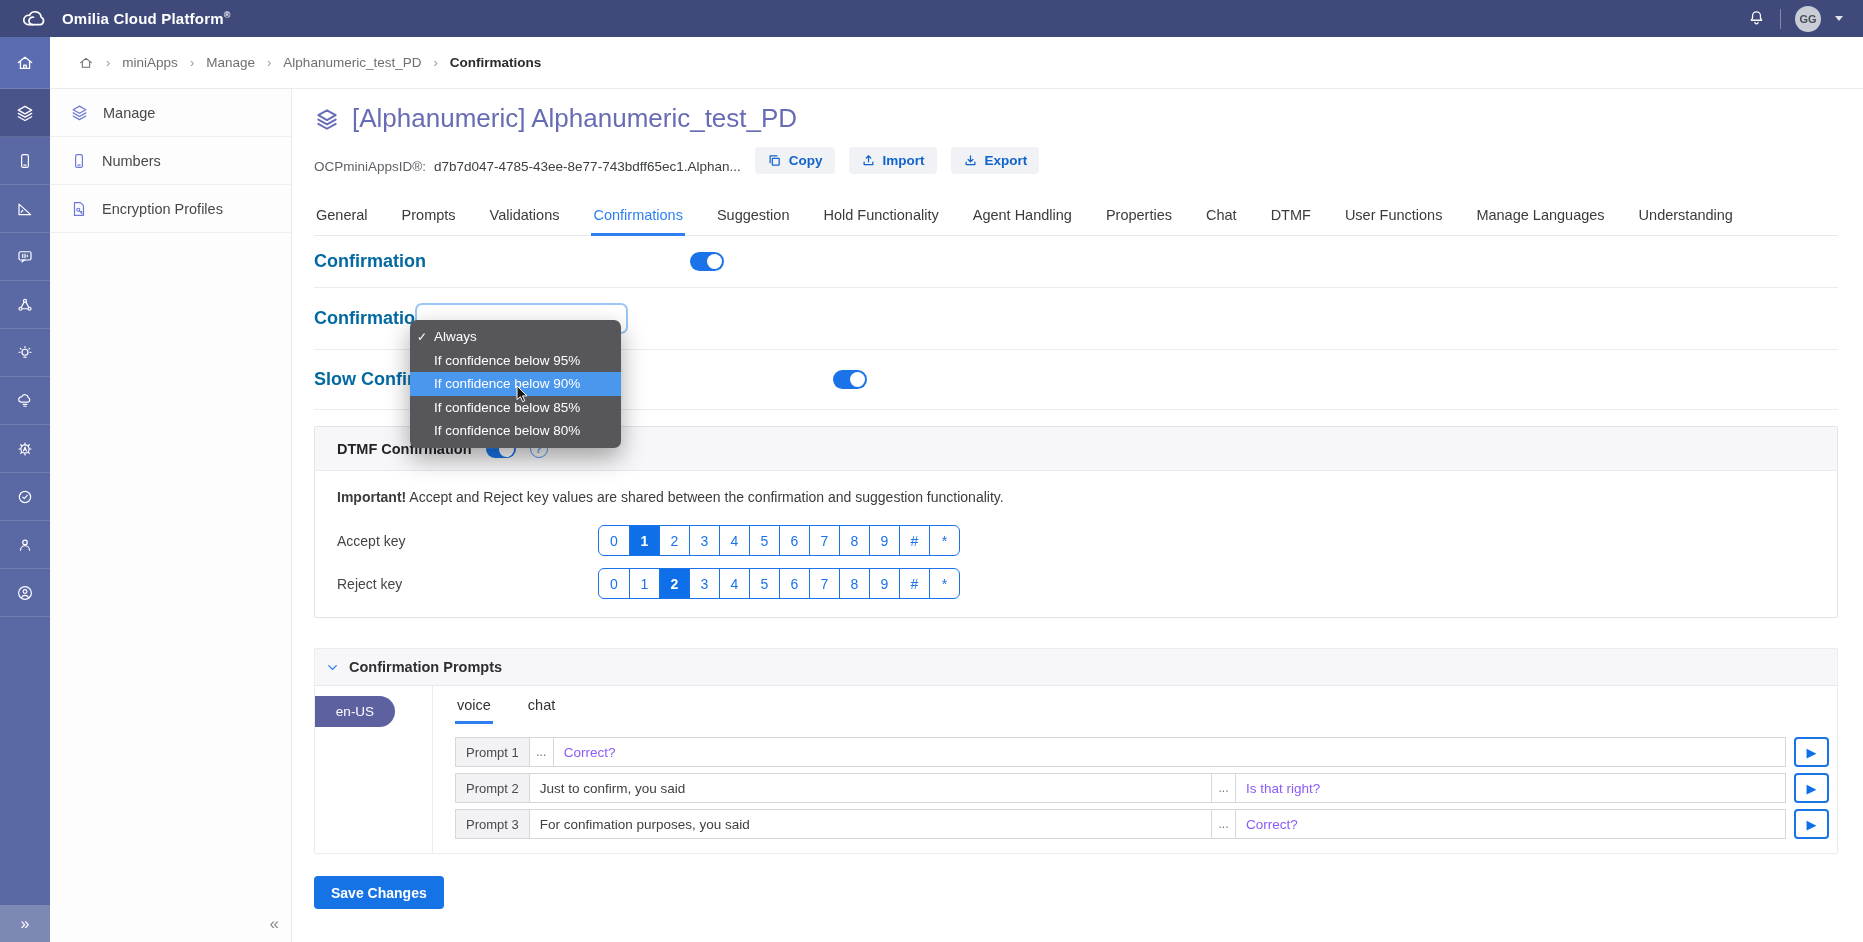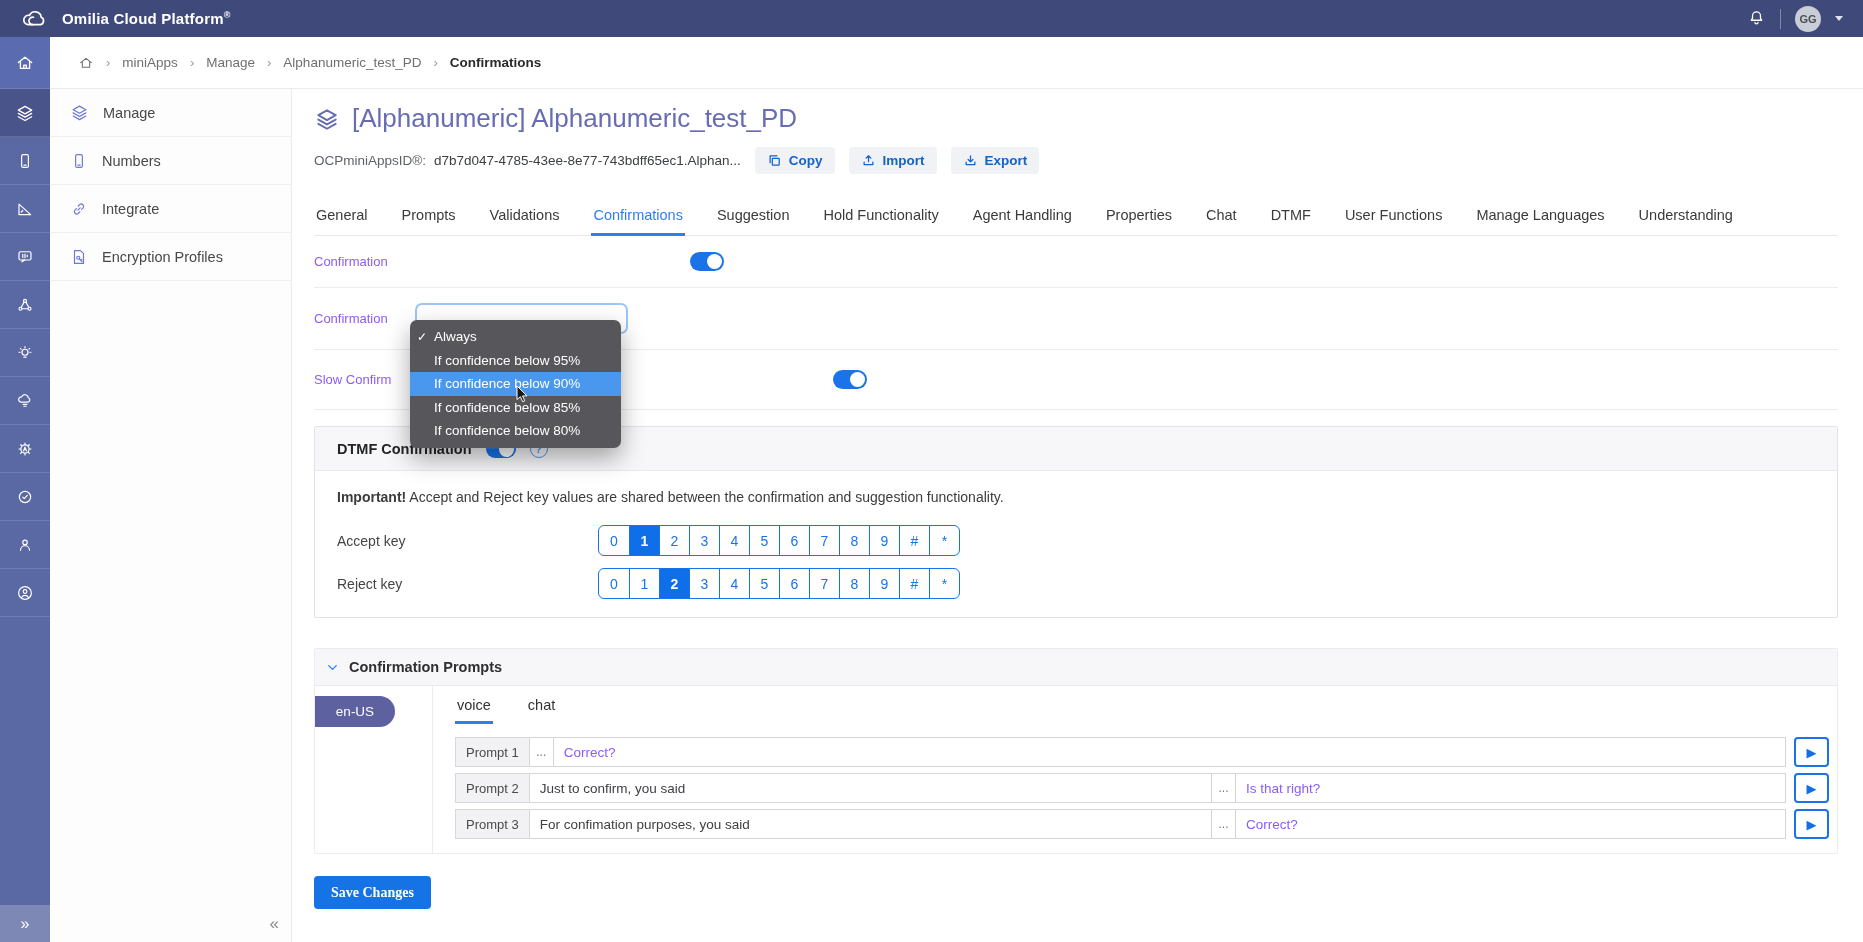--- a/index.html
+++ b/index.html
@@ -35,30 +35,30 @@
   .body-row{flex:1;display:flex;min-height:0}
   .sidebar{width:242px;border-right:1px solid #ebebef;position:relative;background:#fdfdfe;flex:none}
   .side-item{height:48px;display:flex;align-items:center;gap:14px;padding:0 20px;border-bottom:1px solid #efeff3;font-size:14.5px;color:#48484a;cursor:pointer}
   .side-item .sic{color:#6d79d4}
   .collapse{position:absolute;bottom:8px;right:12px;color:#8a8a8e;font-size:17px;cursor:pointer}
 
   
   .main{flex:1;position:relative;padding:0 25px 0 22px;overflow:hidden;background:#fff}
   .title-row{display:flex;align-items:center;gap:12px;margin-top:14px;color:#676cb4;font-size:26px;font-weight:500}
   .title-row .tic{color:#676cb4}
-  .id-row{display:flex;align-items:center;margin-top:13px;font-size:13.5px;color:#5f6368;gap:8px}
+  .id-row{display:flex;align-items:flex-end;margin-top:13px;font-size:13.5px;color:#5f6368;gap:8px}
   .id-value{color:#3c4043}
   .chip-btn{display:flex;align-items:center;gap:7px;background:#f1f2f5;border:none;border-radius:4px;color:#1263ca;font-size:13.5px;height:27px;padding:0 12px;font-weight:700;margin-left:6px;cursor:pointer;font-family:inherit}
 
   .tabs{display:flex;gap:30px;margin-top:24px;border-bottom:1px solid #e9e9ed;font-size:14.5px;color:#3a3b3d}
   .tab{padding:9px 2px 10px;border-bottom:3px solid transparent;margin-bottom:-1px;cursor:pointer;white-space:nowrap}
   .tab.active{color:#2d7ff0;border-color:#2d7ff0}
 
   .frow{display:flex;align-items:center;border-bottom:1px solid #ececf0}
-  .flabel{font-weight:400;font-size:13px;color:#8b5cf6}
+  .flabel{font-weight:700;font-size:18px;color:#0369a1}
   .frow1{height:52px}.frow2{height:62px}.frow3{height:60px}
   .w1{width:376px}.w2{width:101px}.w3{width:519px}
   .toggle{width:34px;height:19px;border-radius:10px;background:#1a73e8;position:relative;flex:none;cursor:pointer}
   .toggle::after{content:"";position:absolute;top:2px;right:2px;width:15px;height:15px;border-radius:50%;background:#fff}
   .select-box{width:213px;height:31px;border:2px solid #9cc5f8;border-radius:7px;background:#fff;cursor:pointer}
 
   
   .menu{position:absolute;left:118px;top:231px;width:211px;background:#57575b;border-radius:7px;box-shadow:0 10px 24px rgba(0,0,0,.35),0 0 0 .5px rgba(255,255,255,.18);padding:5px 0;z-index:20;color:#fff;font-size:13.5px}
   .mrow{display:flex;align-items:center;height:23.5px;padding:0 12px 0 7px;cursor:pointer}
   .mcheck{width:17px;font-size:12px;text-align:left}
@@ -90,21 +90,21 @@
   .ptab{padding:11px 2px 8px;border-bottom:3px solid transparent;cursor:pointer}
   .ptab.active{border-color:#2d7ff0}
   .prows{padding:13px 0 14px 22px}
   .prow{display:flex;align-items:center;height:30px;margin-bottom:6px}
   .plabel{background:#f2f2f4;border:1px solid #d8d8dc;height:30px;display:flex;align-items:center;padding:0 10px;font-size:13px;color:#4a4a4c;white-space:nowrap}
   .pinput{flex:1.25;height:30px;border:1px solid #d6d6da;border-left:none;padding:0 10px;font-size:13.5px;color:#3f4043;font-family:inherit;min-width:0;outline:none}
   .pdots{width:24px;height:30px;border:1px solid #d6d6da;border-left:none;background:#fff;color:#777;font-size:12px;display:flex;align-items:center;justify-content:center;cursor:pointer;flex:none}
   .psuffix{flex:1;height:30px;border:1px solid #d6d6da;border-left:none;padding:0 10px;font-size:13.5px;color:#8b5cf6;font-family:Liberation Sans, sans-serif;min-width:0;outline:none}
   .pplay{width:35px;height:30px;margin-left:8px;border:2px solid #1a73e8;border-radius:4px;background:#fff;color:#0f6fe8;display:flex;align-items:center;justify-content:center;font-size:13px;cursor:pointer;flex:none}
 
-  .save-btn{margin-top:22px;background:#1673e6;color:#fff;border:none;border-radius:4px;height:33px;padding:0 17px;font-size:14px;font-weight:700;font-family:Liberation Serif, serif;cursor:pointer}
+  .save-btn{margin-top:22px;background:#1673e6;color:#fff;border:none;border-radius:4px;height:33px;padding:0 17px;font-size:14px;font-weight:700;font-family:Liberation Sans, sans-serif;cursor:pointer}
 </style>
 </head>
 <body>
 
 <header class="topbar">
   <span>
     <svg class="ic" width="30" height="24" viewBox="0 0 32 24" style="stroke-width:1.8">
       <path d="M9 18a5 5 0 1 1 1.2-9.86A6.5 6.5 0 0 1 22.6 10.1 4.2 4.2 0 0 1 22 18Z"></path>
       <path d="M13.5 18a4 4 0 1 1 .9-7.9"></path>
     </svg>
@@ -237,30 +237,20 @@
           <span>Manage</span>
         </div>
         <div class="side-item">
           <span class="sic">
             <svg class="ic" width="18" height="18" viewBox="0 0 24 24">
                 <rect x="7.5" y="3.5" width="9" height="17" rx="2"></rect>
                 <path d="M10.5 17.5h3"></path>
               </svg>
           </span>
           <span>Numbers</span>
-        </div>
-        <div class="side-item">
-          <span class="sic">
-            <svg class="ic" width="18" height="18" viewBox="0 0 24 24">
-                <path d="M10.5 13.5l3-3"></path>
-                <path d="M8.5 11.5 6.6 13.4a3.2 3.2 0 0 0 4.5 4.5l1.9-1.9"></path>
-                <path d="M15.5 12.5l1.9-1.9a3.2 3.2 0 0 0-4.5-4.5L11 8"></path>
-              </svg>
-          </span>
-          <span>Integrate</span>
         </div>
         <div class="side-item">
           <span class="sic">
             <svg class="ic" width="18" height="18" viewBox="0 0 24 24">
                 <path d="M6 3.5h8l4 4v13H6Z"></path>
                 <circle cx="11" cy="13" r="2"></circle>
                 <path d="M12.5 14.5 16 18M14.5 16.5l1.3-1.3"></path>
               </svg>
           </span>
           <span>Encryption Profiles</span>

